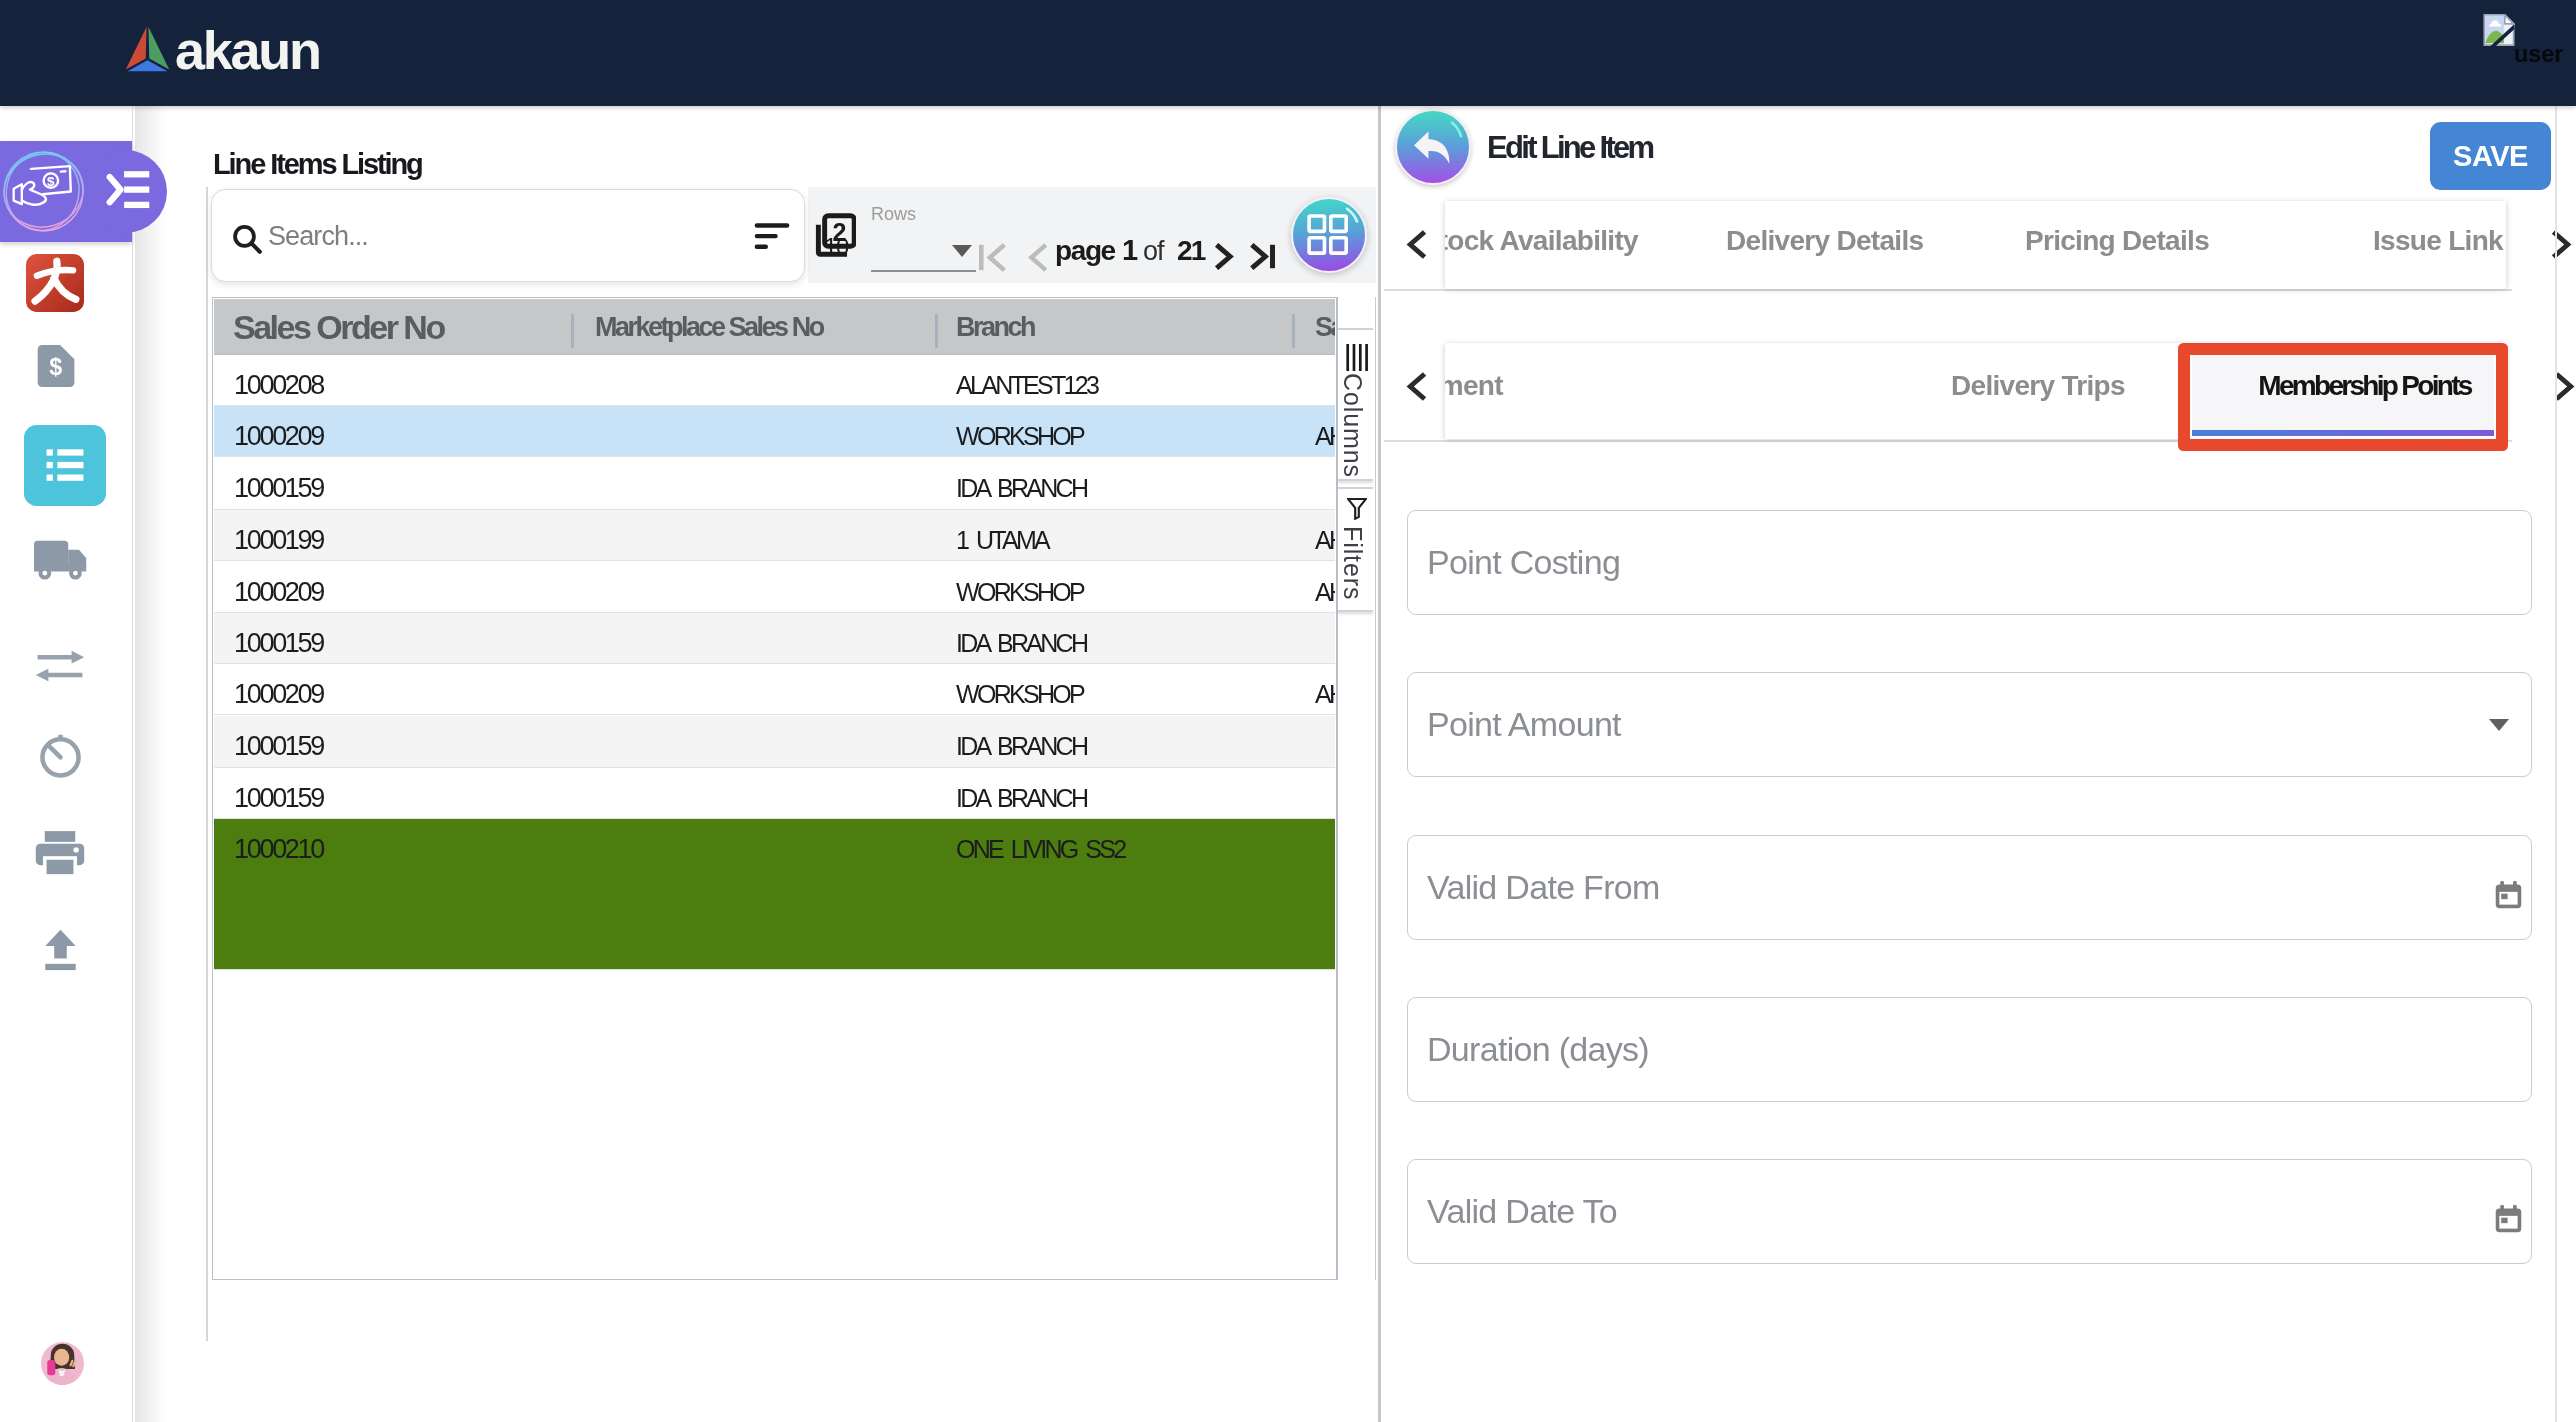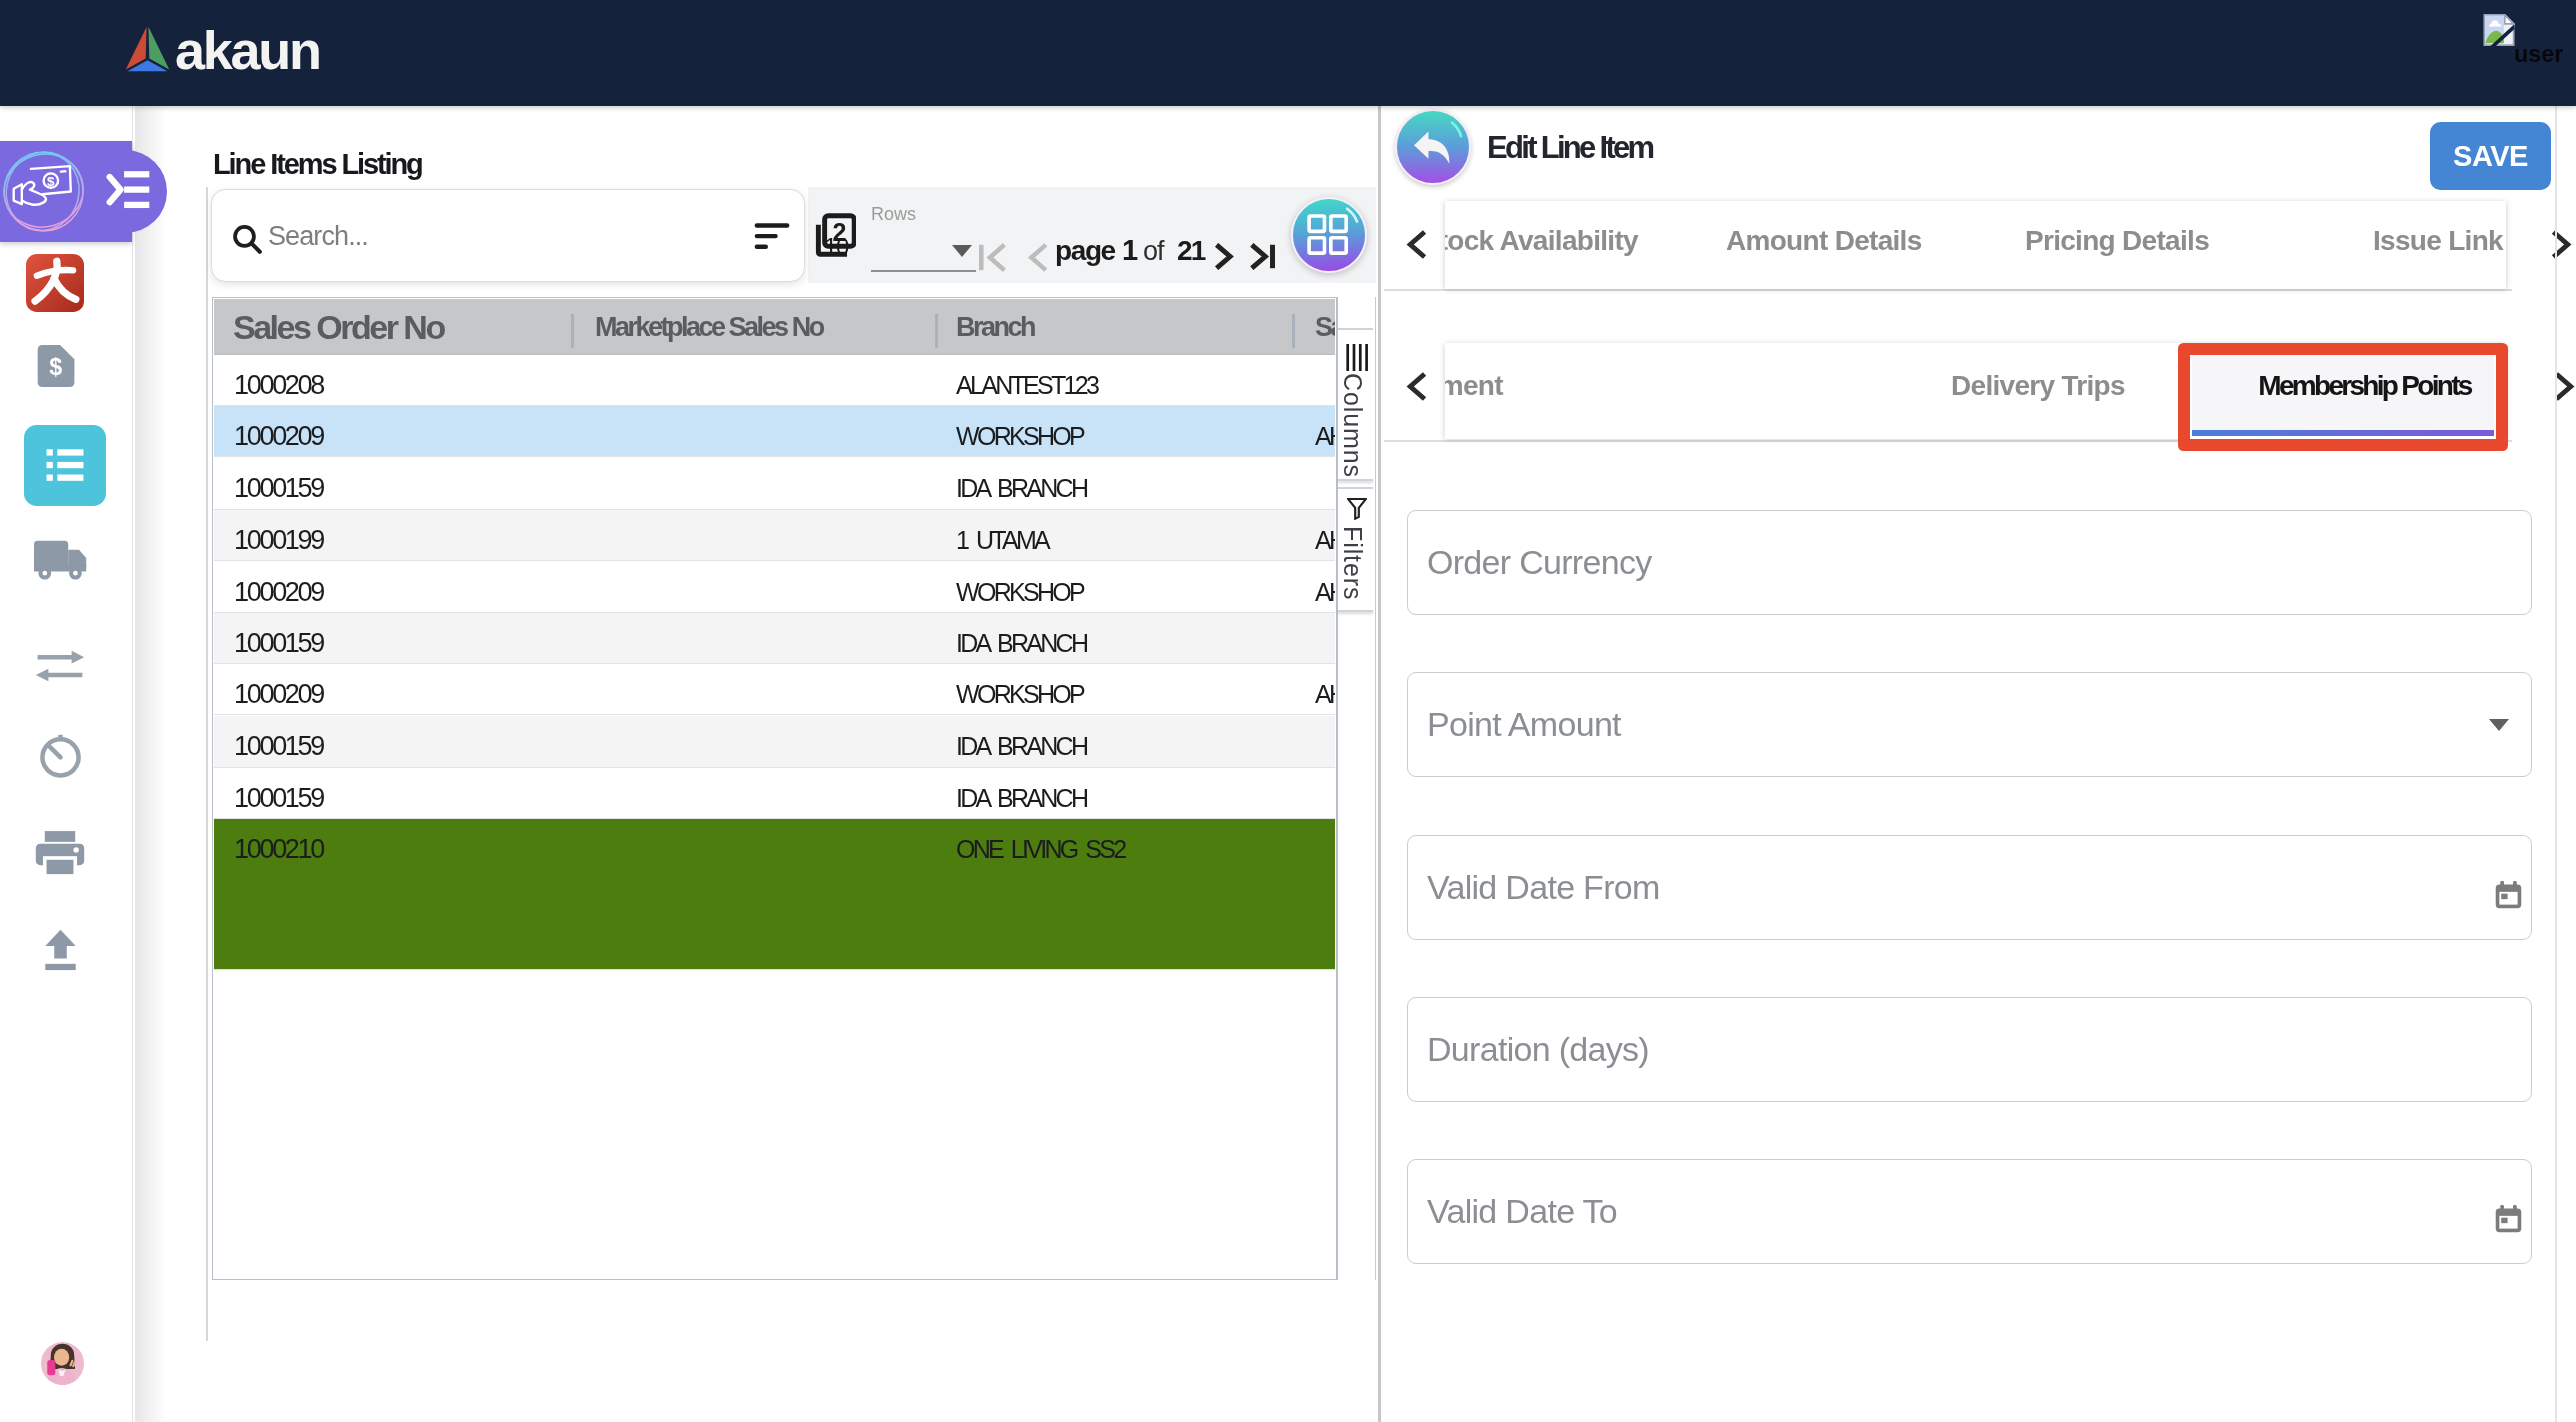--- a/index.html
+++ b/index.html
@@ -302,21 +302,21 @@
     <path d="M37 25 L21 40 L37 55 V46.5 C47.5 45.5 55 50 60 60.5 C61 44 51.5 33.5 37 33.5 Z" fill="#f5f3f4"></path>
     <path d="M63 15 A 32 32 0 0 1 73 30" fill="none" stroke="#7ef0e4" stroke-width="3" stroke-linecap="round"></path>
   </svg>
   <div class="abs" style="left:1487px;top:132px;font-size:31px;line-height:31px;font-weight:700;color:#23262e;letter-spacing:-2.7px;">Edit Line Item</div>
 
   <div class="abs flexc" style="left:2430px;top:122px;width:121px;height:68px;border-radius:10.8px;background:#4586d4;justify-content:center;font-size:29px;font-weight:700;color:#fff;letter-spacing:-0.5px;">SAVE</div>
 
   <div class="abs" style="left:1384px;top:289px;width:1128px;height:1.8px;background:#dcdcdc;"></div>
   <div class="abs" style="left:1445px;top:201px;width:1061px;height:88px;background:#fff;box-shadow:0 0.9px 5.4px rgba(0,0,0,.22);overflow:hidden;">
     <div class="abs flexc" style="left:-6.3px;top:0;height:79px;font-size:28px;font-weight:700;color:#8d8d8d;letter-spacing:-0.7px;">tock Availability</div>
-    <div class="abs flexc" style="left:281px;top:0;height:79px;font-size:28px;font-weight:700;color:#8d8d8d;letter-spacing:-0.7px;">Amount Details</div>
+    <div class="abs flexc" style="left:281px;top:0;height:79px;font-size:28px;font-weight:700;color:#8d8d8d;letter-spacing:-0.7px;">Delivery Details</div>
     <div class="abs flexc" style="left:580px;top:0;height:79px;font-size:28px;font-weight:700;color:#8d8d8d;letter-spacing:-0.7px;">Pricing Details</div>
     <div class="abs flexc" style="left:928px;top:0;height:79px;font-size:28px;font-weight:700;color:#8d8d8d;letter-spacing:-0.7px;">Issue Link</div>
   </div>
   <svg class="abs" style="left:1404px;top:229px;" width="25" height="31" viewBox="0 0 28 34">
     <path d="M23 3 L7 17 L23 31" fill="none" stroke="#2b2b2b" stroke-width="5.5"></path>
   </svg>
   <svg class="abs" style="left:2549px;top:229px;" width="25" height="31" viewBox="0 0 28 34">
     <path d="M5 3 L21 17 L5 31" fill="none" stroke="#2b2b2b" stroke-width="5.5"></path>
   </svg>
 
@@ -332,21 +332,21 @@
     <path d="M23 3 L7 17 L23 31" fill="none" stroke="#2b2b2b" stroke-width="5.5"></path>
   </svg>
   <svg class="abs" style="left:2552px;top:371px;" width="25" height="31" viewBox="0 0 28 34">
     <path d="M5 3 L21 17 L5 31" fill="none" stroke="#2b2b2b" stroke-width="5.5"></path>
   </svg>
 
   <div class="abs" style="left:2178px;top:343px;width:330px;height:108px;border:12.6px solid #e8492c;border-radius:5.4px;z-index:40;"></div>
 
   <div id="fields">
       <div class="abs" style="left:1407px;top:510px;width:1125px;height:105px;border:1.8px solid #cacccf;border-radius:9px;background:#fff;"></div>
-      <div class="abs flexc" style="left:1427px;top:510px;height:105px;font-size:34px;color:#8b8e93;letter-spacing:-0.7px;">Order Currency</div>
+      <div class="abs flexc" style="left:1427px;top:510px;height:105px;font-size:34px;color:#8b8e93;letter-spacing:-0.7px;">Point Costing</div>
       <div class="abs" style="left:1407px;top:672px;width:1125px;height:105px;border:1.8px solid #cacccf;border-radius:9px;background:#fff;"></div>
       <div class="abs flexc" style="left:1427px;top:672px;height:105px;font-size:34px;color:#8b8e93;letter-spacing:-0.7px;">Point Amount</div>
       <div class="abs" style="left:2489px;top:719px;width:0;height:0;border-left:10.8px solid transparent;border-right:10.8px solid transparent;border-top:12.6px solid #606060;"></div>
       <div class="abs" style="left:1407px;top:835px;width:1125px;height:105px;border:1.8px solid #cacccf;border-radius:9px;background:#fff;"></div>
       <div class="abs flexc" style="left:1427px;top:835px;height:105px;font-size:34px;color:#8b8e93;letter-spacing:-0.7px;">Valid Date From</div>
       <svg class="abs" style="left:2493px;top:880px;" width="31" height="31" viewBox="0 0 34 34">
         <rect x="3" y="5" width="28" height="26" rx="4" fill="#7c7c7c"></rect>
         <rect x="8" y="1" width="4" height="8" rx="1.5" fill="#7c7c7c"></rect>
         <rect x="22" y="1" width="4" height="8" rx="1.5" fill="#7c7c7c"></rect>
         <rect x="7" y="13" width="20" height="14" fill="#ffffff"></rect>

